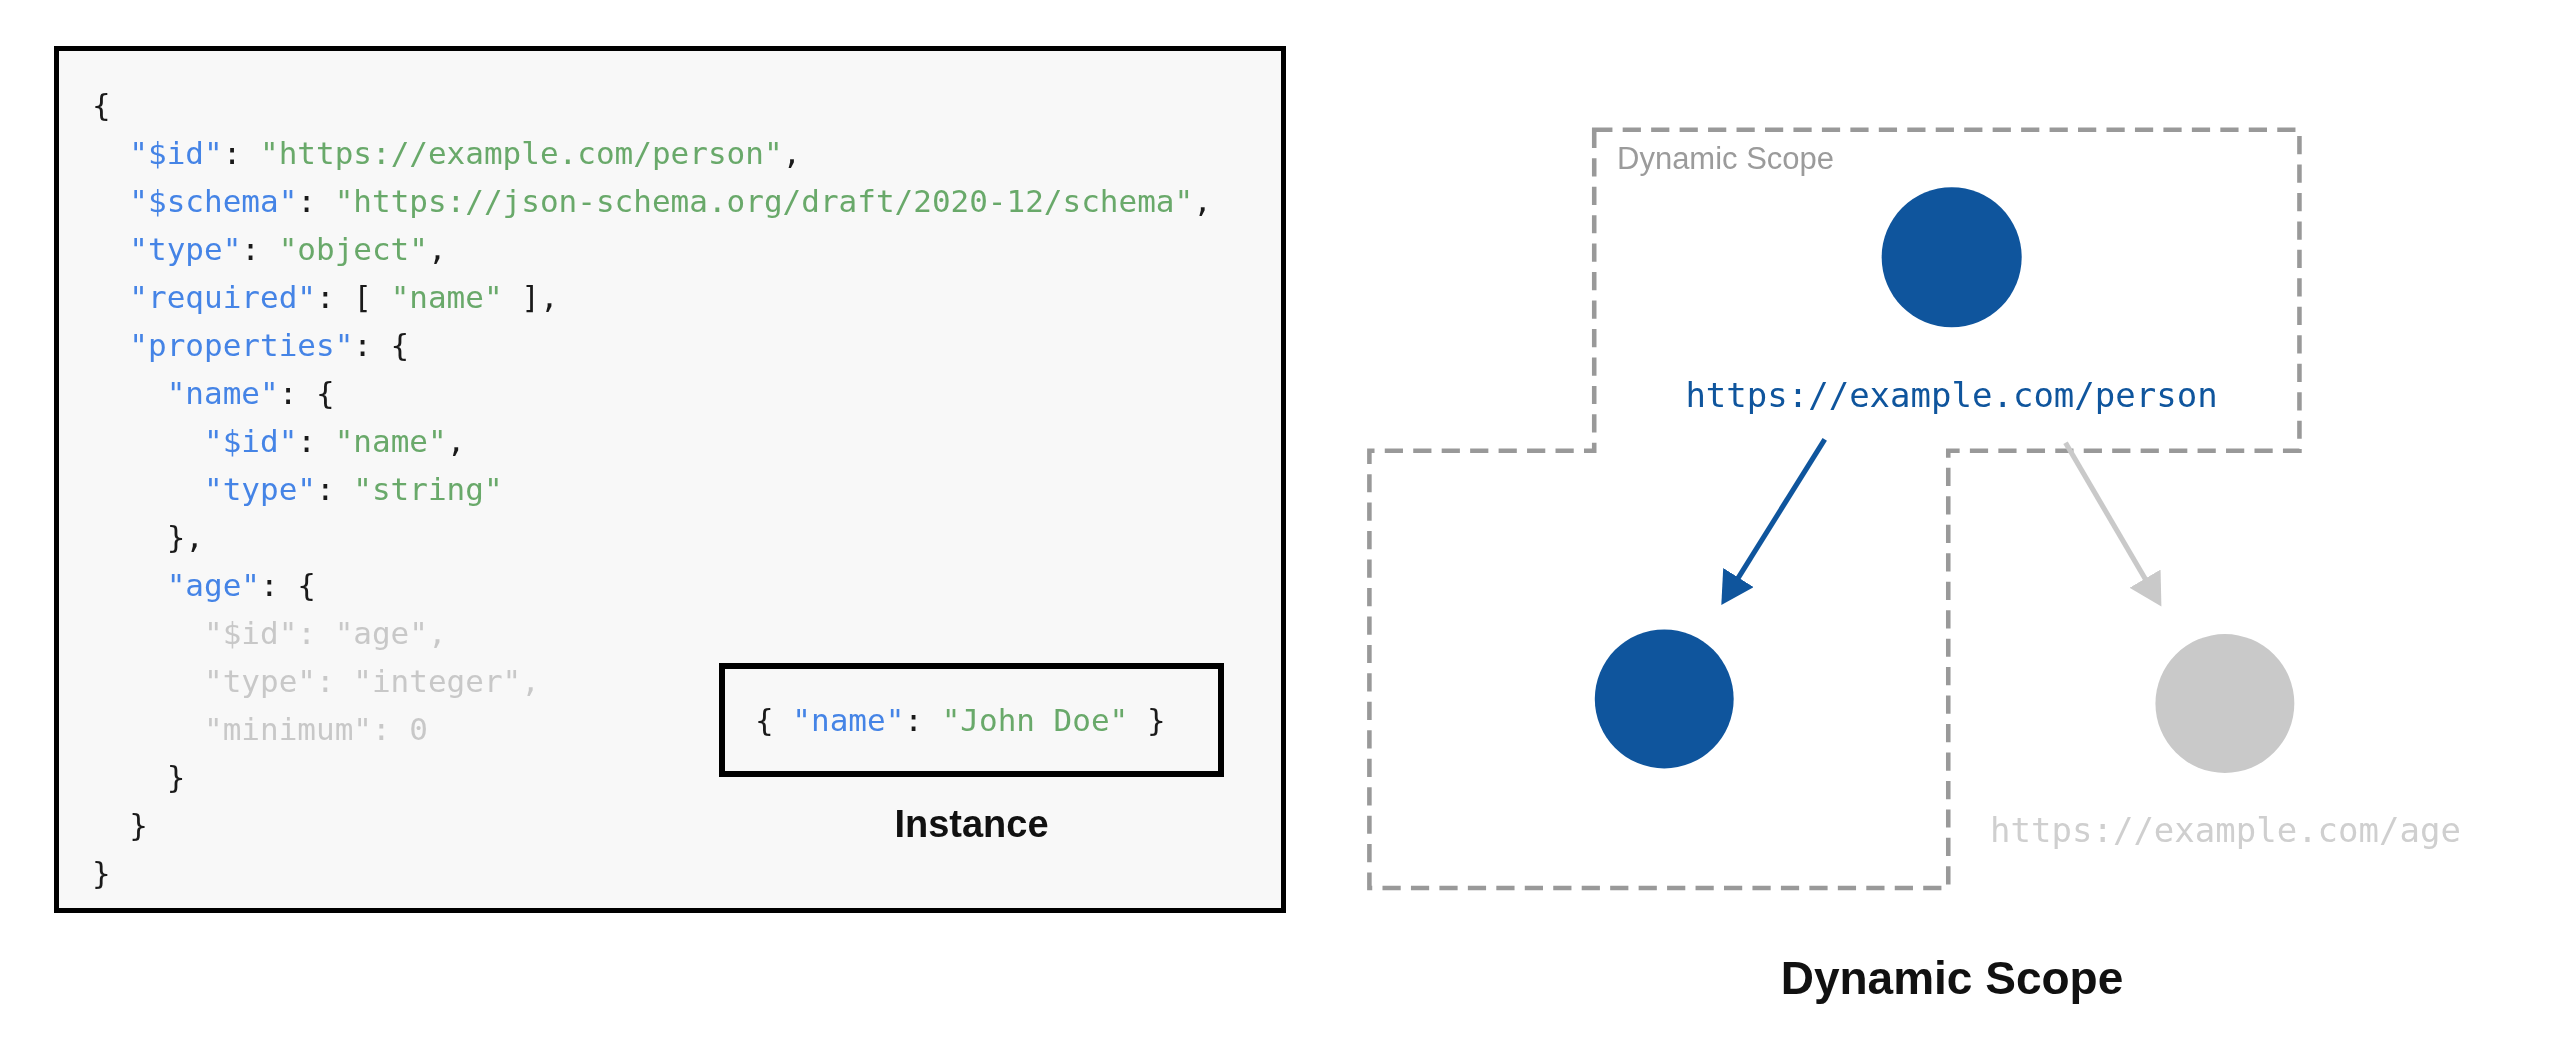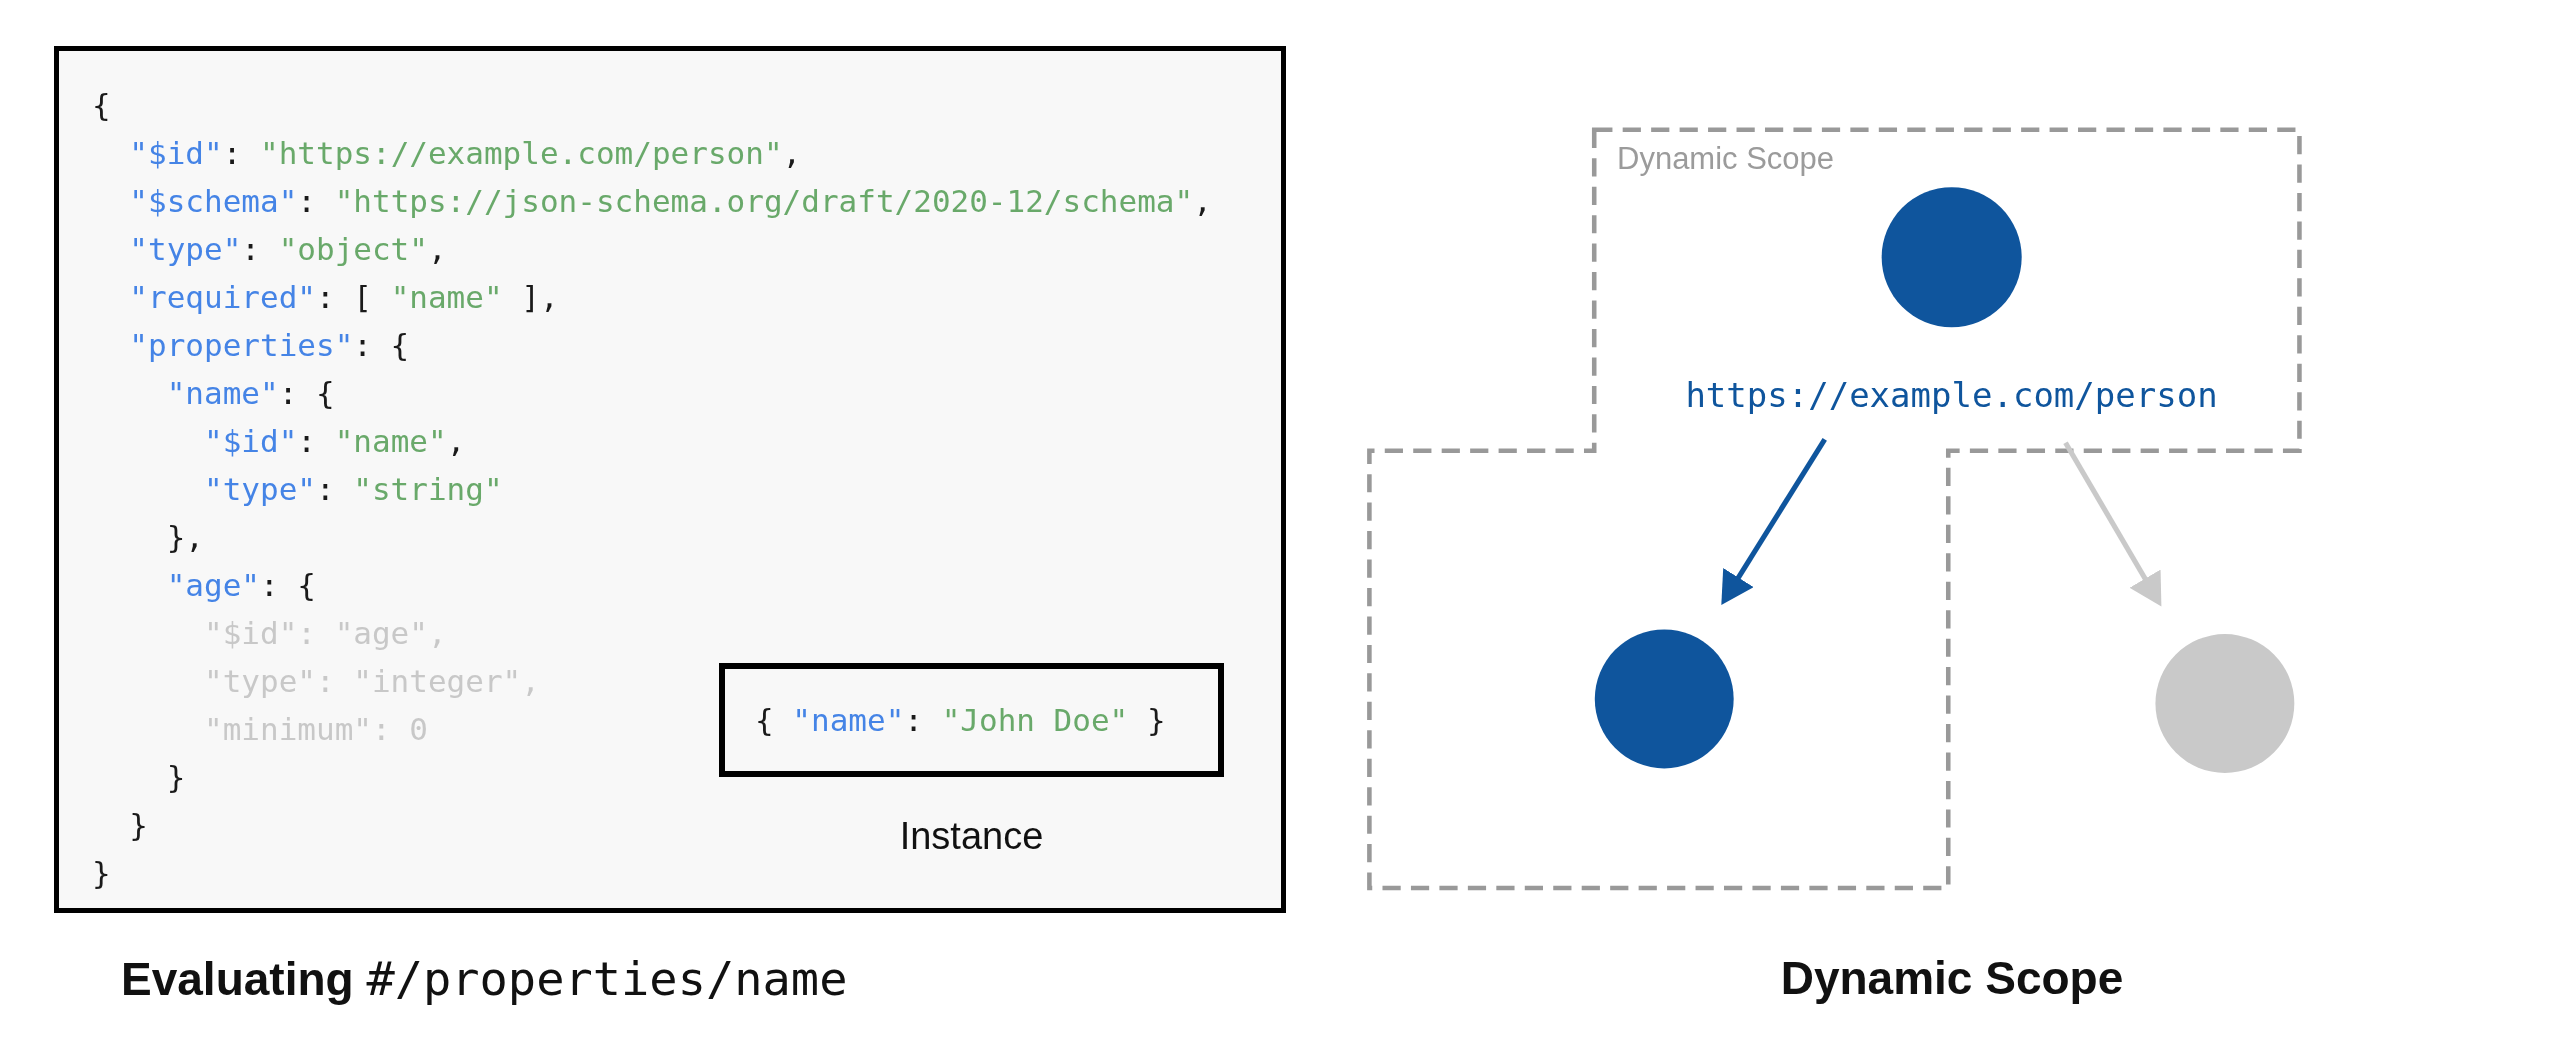--- a/index.html
+++ b/index.html
@@ -49,23 +49,22 @@
     width:505px;height:114px;
     box-sizing:border-box;
     border:6.3px solid var(--panel-border);
     background:var(--panel-bg);
     display:flex;align-items:center;
     padding-left:30px;
   }
   .instance-label{
     position:absolute;left:660px;top:753px;
     width:505px;text-align:center;
-    font-weight:normal;font-size:38px;line-height:41px;
+    font-weight:bold;font-size:38px;line-height:41px;
     color:#111;
-    margin-top:12px;
   }
   .caption-left{
     position:absolute;left:121px;top:950px;
     white-space:nowrap;
     font-size:46px;line-height:57px;color:#111;
   }
   .cap-bold{font-weight:bold;}
   .cap-mono{font-family:"DejaVu Sans Mono", monospace;font-size:47px;font-weight:normal;}
   
   .diagram-svg{
@@ -108,21 +107,20 @@
 <div class="canvas">
 
   <div class="schema-panel">
     <div class="code schema-code"><div><span class="tok-p">{</span></div><div><span class="tok-p">  </span><span class="tok-k">"$id"</span><span class="tok-p">: </span><span class="tok-s">"https://example.com/person"</span><span class="tok-p">,</span></div><div><span class="tok-p">  </span><span class="tok-k">"$schema"</span><span class="tok-p">: </span><span class="tok-s">"https://json-schema.org/draft/2020-12/schema"</span><span class="tok-p">,</span></div><div><span class="tok-p">  </span><span class="tok-k">"type"</span><span class="tok-p">: </span><span class="tok-s">"object"</span><span class="tok-p">,</span></div><div><span class="tok-p">  </span><span class="tok-k">"required"</span><span class="tok-p">: [ </span><span class="tok-s">"name"</span><span class="tok-p"> ],</span></div><div><span class="tok-p">  </span><span class="tok-k">"properties"</span><span class="tok-p">: {</span></div><div><span class="tok-p">    </span><span class="tok-k">"name"</span><span class="tok-p">: {</span></div><div><span class="tok-p">      </span><span class="tok-k">"$id"</span><span class="tok-p">: </span><span class="tok-s">"name"</span><span class="tok-p">,</span></div><div><span class="tok-p">      </span><span class="tok-k">"type"</span><span class="tok-p">: </span><span class="tok-s">"string"</span></div><div><span class="tok-p">    },</span></div><div><span class="tok-p">    </span><span class="tok-k">"age"</span><span class="tok-p">: {</span></div><div><span class="tok-d">      "$id": "age",</span></div><div><span class="tok-d">      "type": "integer",</span></div><div><span class="tok-d">      "minimum": 0</span></div><div><span class="tok-p">    }</span></div><div><span class="tok-p">  }</span></div><div><span class="tok-p">}</span></div></div>
     <div class="instance-box">
       <div class="code"><div><span class="tok-p">{ </span><span class="tok-k">"name"</span><span class="tok-p">: </span><span class="tok-s">"John Doe"</span><span class="tok-p"> }</span></div></div>
     </div>
     <div class="instance-label">Instance</div>
   </div>
 
-  <div class="caption-left"><span class="cap-bold">Evaluating</span><span> </span><span class="cap-mono">#/properties/name</span></div>
 
   <svg class="diagram-svg" viewBox="0 0 4524 1850" xmlns="http://www.w3.org/2000/svg">
     <defs>
       <marker id="ah-blue" viewBox="0 0 10 10" refX="1" refY="5" markerWidth="7" markerHeight="7" orient="auto">
         <path d="M0,0 L9,5 L0,10 z" fill="var(--diagram-blue)"></path>
       </marker>
       <marker id="ah-gray" viewBox="0 0 10 10" refX="1" refY="5" markerWidth="7" markerHeight="7" orient="auto">
         <path d="M0,0 L9,5 L0,10 z" fill="var(--diagram-gray)"></path>
       </marker>
     </defs>
@@ -132,16 +130,17 @@
     <line class="edge-blue" x1="3205" y1="772" x2="3050" y2="1020" marker-end="url(#ah-blue)"></line>
     <line class="edge-gray" x1="3628" y1="778" x2="3771" y2="1022" marker-end="url(#ah-gray)"></line>
 
     <circle class="node-blue" cx="3428" cy="452" r="123"></circle>
     <circle class="node-blue" cx="2923" cy="1228" r="122"></circle>
     <circle class="node-gray" cx="3908" cy="1236" r="122"></circle>
   </svg>
 
   <div class="scope-label">Dynamic Scope</div>
   <div class="node-url url-person">https://example.com/person</div>
+  <div class="node-url url-age">https://example.com/age</div>
   <div class="caption-right">Dynamic Scope</div>
 
 </div>
 
 
 </body></html>

